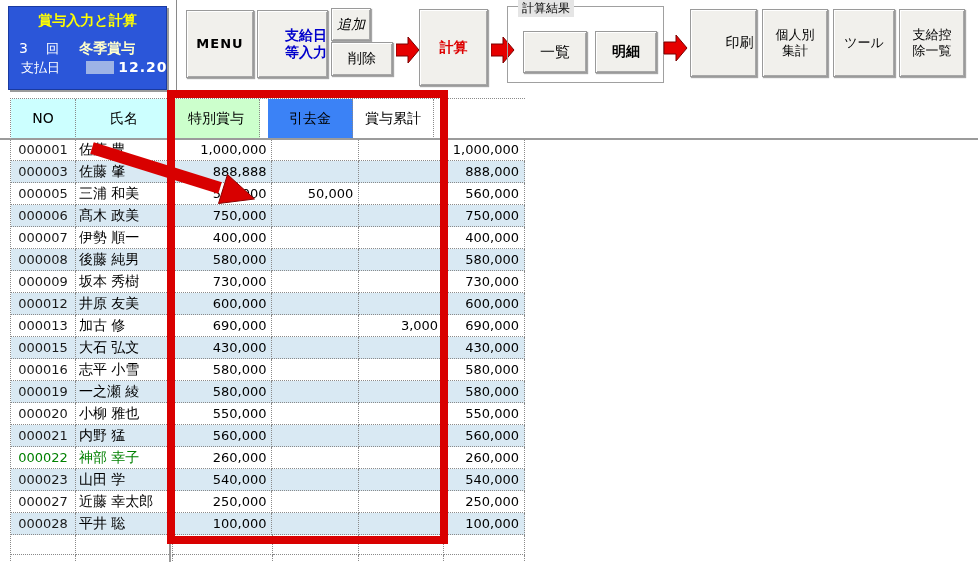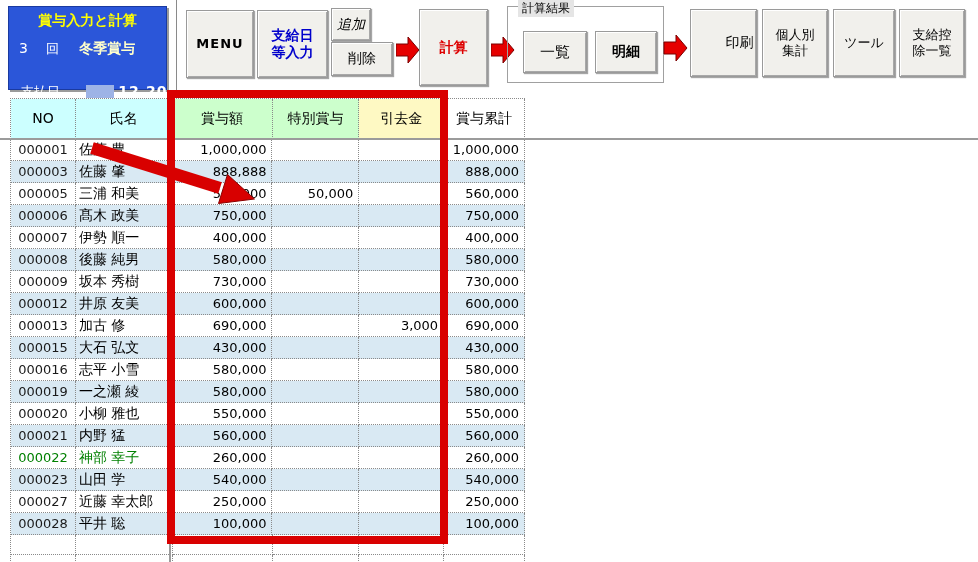--- a/index.html
+++ b/index.html
@@ -9,33 +9,33 @@
 
   
   .info-panel { position:absolute; left:8px; top:6px; width:159px; height:84px;
     background:#2b56d9; border:1px solid #1a3aa0; box-shadow:2px 2px 0 #9a9a9a;
     color:#fff; }
   .ip-title { text-align:center; margin-top:5px; font-size:14px; font-weight:bold; color:#ffff00; }
   .ip-row2 { position:absolute; left:10px; top:33px; font-size:13px; white-space:nowrap; }
   .ip-round { font-size:14px; }
   .ip-unit { margin-left:14px; }
   .ip-season { margin-left:16px; font-weight:bold; color:#ffffcc; font-size:14px; }
-  .ip-row3 { position:absolute; left:12px; top:76px; font-size:13px; white-space:nowrap; }
+  .ip-row3 { position:absolute; left:12px; top:52px; font-size:13px; white-space:nowrap; }
   .redact { display:inline-block; width:28px; height:13px; background:#9db3e6; vertical-align:-2px; margin-left:22px; }
   .payval { font-weight:bold; font-size:14px; letter-spacing:1px; }
 
   .vsep { position:absolute; left:176px; top:0; width:1px; height:91px; background:#8a8a8a; }
 
   
   .btn { position:absolute; background:#f1f0ec; border:1px solid #9a9a9a;
     box-shadow:inset 1px 1px 0 #ffffff, inset -1px -1px 0 #a8a8a8, 1px 1px 1px rgba(0,0,0,.35);
     display:flex; flex-direction:column; align-items:center; justify-content:center;
     font-size:13px; color:#000; line-height:1.25; cursor:default; text-align:center; }
   .btn-menu { left:186px; top:10px; width:68px; height:68px; font-weight:bold; letter-spacing:1px; }
-  .btn-payday { left:257px; top:10px; width:71px; height:68px; color:#0000cc; font-weight:bold; font-size:14px; }
+  .btn-payday { left:257px; top:10px; width:71px; height:68px; color:#0000cc; font-weight:bold; font-size:14px;align-items:flex-end; }
   .btn-add { left:331px; top:8px; width:40px; height:33px; font-size:14px;font-style:italic; }
   .btn-del { left:331px; top:42px; width:62px; height:34px; font-size:14px; }
   .btn-calc { left:419px; top:9px; width:69px; height:77px; color:#dd0000; font-weight:bold; font-size:14px; }
   .btn-list { left:523px; top:31px; width:64px; height:42px; font-size:15px; }
   .btn-detail { left:595px; top:31px; width:62px; height:42px; font-size:14px; font-weight:bold; }
   .btn-print { left:690px; top:9px; width:67px; height:68px; font-size:14px;padding-left:32px; }
   .btn-personal { left:762px; top:9px; width:66px; height:68px; }
   .btn-tools { left:833px; top:9px; width:62px; height:68px; }
   .btn-deduction { left:899px; top:9px; width:66px; height:68px; }
 
@@ -52,21 +52,21 @@
   
   .grid { position:absolute; left:10px; top:98px; width:515px;
     border-left:1px dotted #8a8a8a; border-top:1px dotted #8a8a8a; font-size:13px; }
   .trow, .thead { display:flex; }
   .cell { border-right:1px dotted #8a8a8a; border-bottom:1px dotted #8a8a8a;
     overflow:hidden; white-space:nowrap; }
   .w0{width:65px} .w1{width:97px} .w2{width:100px} .w3{width:87px} .w4{width:85px} .w5{width:81px}
   .thead .cell { height:40px; line-height:39px; text-align:center; font-size:14px; color:#000; }
   .hd-cyan { background:#ccffff; }
   .hd-green { background:#ccffcc; }
-  .hd-yellow { background:#fef9c3; }
+  .hd-yellow { background:#3b82f6;margin-left:8px; }
   .hd-white { background:#ffffff; }
   .trow .cell { height:22px; line-height:21px; background:#ffffff; }
   .tbody .trow:nth-child(even) .cell { background:#d9e9f3; }
   .cell.no { text-align:right; padding-right:7px; color:#1a1a1a; }
   .cell.name { padding-left:3px; font-size:14px; }
   .cell.num { text-align:right; padding-right:5px; }
   .trow.green .no, .trow.green .name { color:#008000; }
   .empty-row .cell { height:20px; background:#fff; }
   .empty-row2 .cell { height:6px; border-bottom:none; background:#fff; }
 
@@ -132,21 +132,20 @@
   <div class="btn btn-deduction">
     <span>支給控</span>
     <span>除一覧</span>
   </div>
   <div class="btn btn-tools">ツール</div>
 
   <div class="grid">
     <div class="thead">
       <div class="cell w0 hd-cyan">NO</div>
       <div class="cell w1 hd-cyan">氏名</div>
-      <div class="cell w2 hd-green">賞与額</div>
       <div class="cell w3 hd-green">特別賞与</div>
       <div class="cell w4 hd-yellow">引去金</div>
       <div class="cell w5 hd-white">賞与累計</div>
     </div>
     <div class="tbody">
         <div class="trow">
       <div class="cell w0 no">000001</div>
       <div class="cell w1 name">佐藤 豊</div>
       <div class="cell w2 num">1,000,000</div>
       <div class="cell w3 num"></div>

